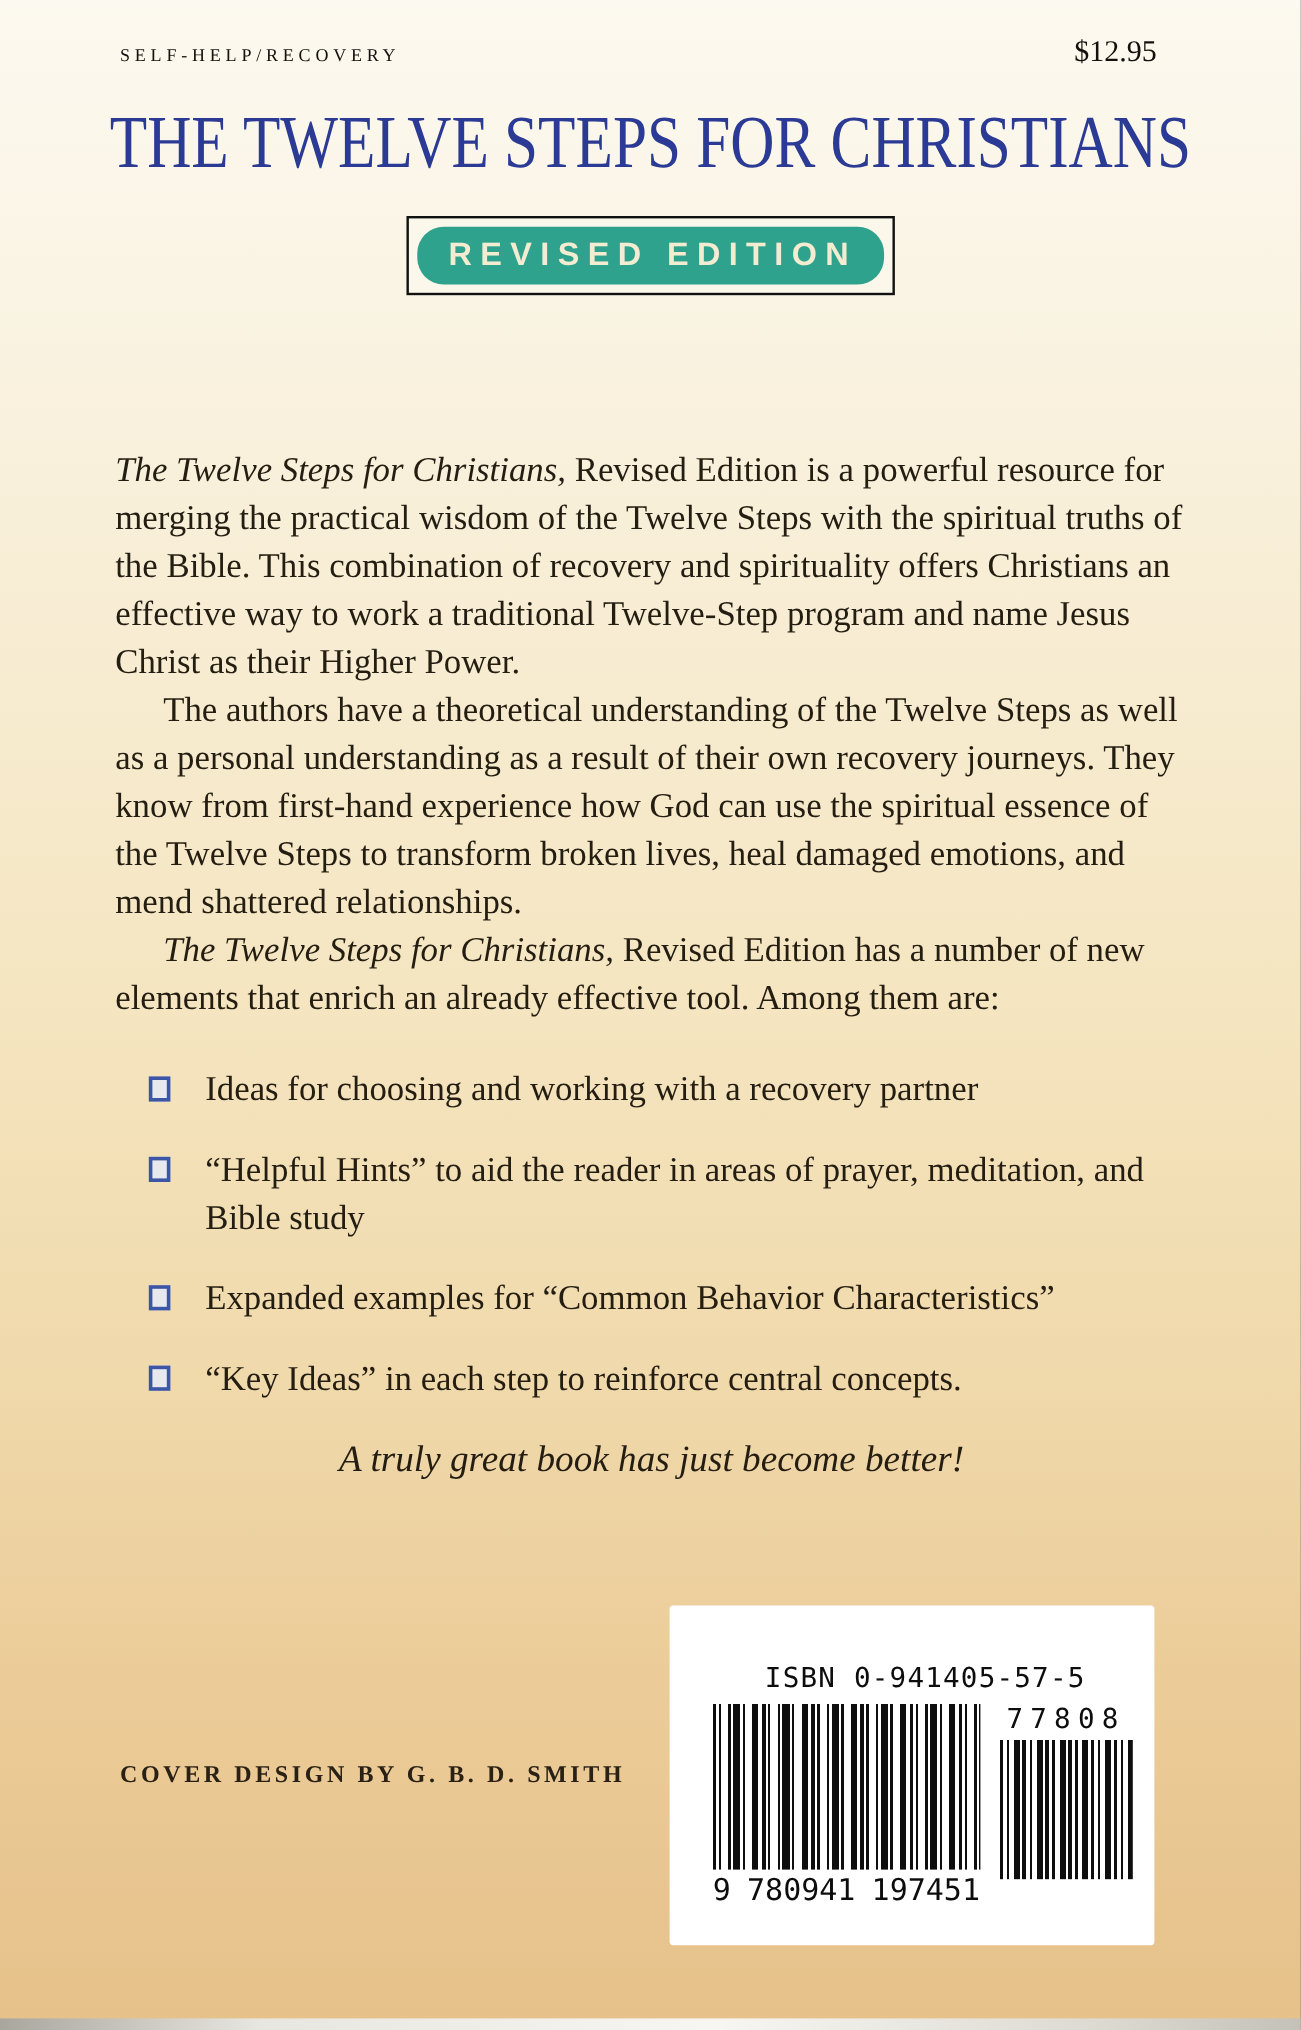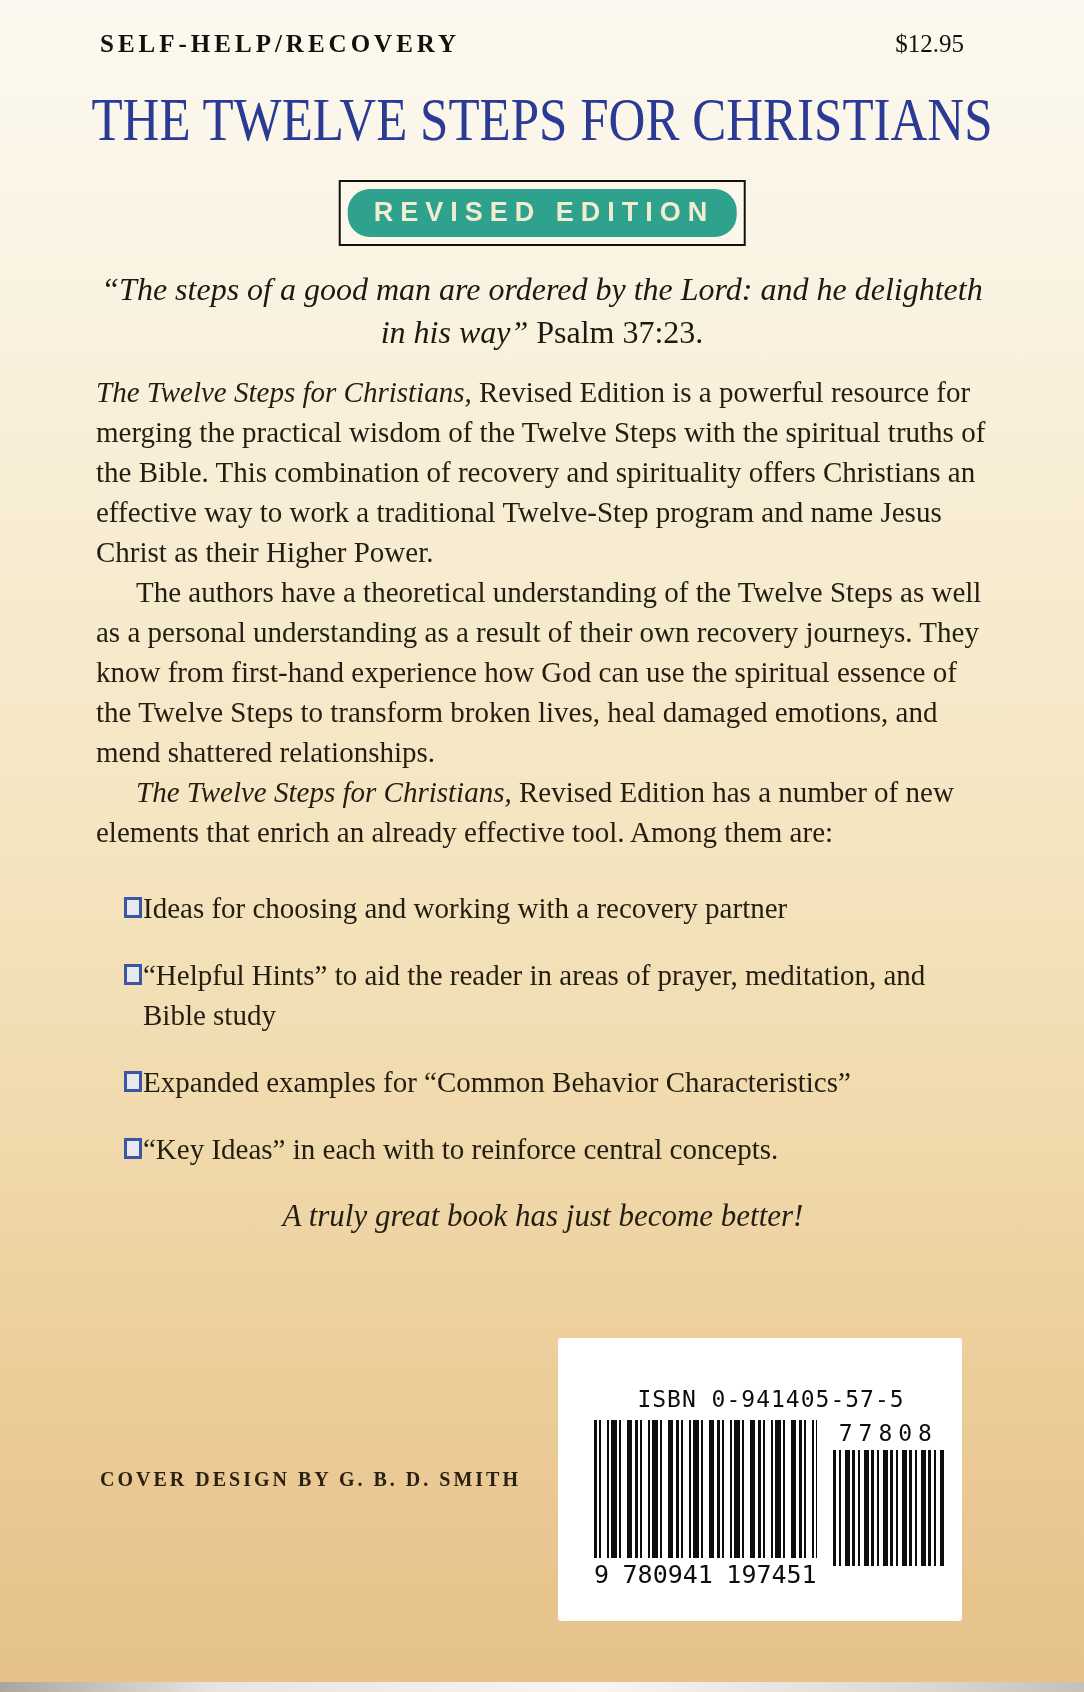--- a/index.html
+++ b/index.html
@@ -13,21 +13,21 @@
       #f5e6c2 48%, #f0d9ab 68%, #ebcb97 84%, #e6c18a 100%);
     font-family:"Liberation Serif", serif;
     color:#221b10;
   }
   
   .header-row{
     position:absolute;top:30px;left:100px;right:120px;
     display:flex;justify-content:space-between;align-items:baseline;
   }
   .category{
-    font-size:25px;font-weight:bold;letter-spacing:4px;color:#14110c;text-align:right;
+    font-size:15px;font-weight:normal;letter-spacing:4px;color:#14110c;text-align:right;
   }
   .price{font-size:25px;color:#14110c;}
   
   .title{
     position:absolute;top:84px;left:0;right:0;
     text-align:center;
     font-size:51px;
     color:#2b3a94;
     letter-spacing:0px;
     transform:scaleY(1.22);
@@ -68,21 +68,21 @@
     color:#241d11;
   }
   .body-copy p{margin:0;}
   .body-copy p.indent{text-indent:40px;}
   .body-copy em{font-style:italic;}
   
   .features{
     list-style:none;margin:36px 0 0 0;padding:0 0 0 28px;
   }
   .features li{
-    display:flex;align-items:flex-start;gap:1px;
+    display:flex;align-items:flex-start;gap:29px;
     margin-bottom:27px;
   }
   .sq{
     flex:0 0 auto;
     width:12px;height:15px;
     margin-top:9px;
     border:3px solid #3c55a5;
     background:#e8e9ef;
   }
   
@@ -157,24 +157,20 @@
     <span class="category">SELF-HELP/RECOVERY</span>
     <span class="price">$12.95</span>
   </div>
 
   <div class="title">THE TWELVE STEPS FOR CHRISTIANS</div>
 
   <div class="badge">
     <div class="badge-inner">REVISED EDITION</div>
   </div>
 
-  <div class="quote">
-    <em>“The steps of a good man are ordered by the Lord: and he delighteth in his way”</em>
-    <span class="ref">Psalm 37:23.</span>
-  </div>
 
   <div class="body-copy">
     <p><em>The Twelve Steps for Christians,</em><span> Revised Edition is a powerful resource for merging the practical wisdom of the Twelve Steps with the spiritual truths of the Bible. This combination of recovery and spirituality offers Christians an effective way to work a traditional Twelve-Step program and name Jesus Christ as their Higher Power.</span></p>
     <p class="indent"><span>The authors have a theoretical understanding of the Twelve Steps as well as a personal understanding as a result of their own recovery journeys. They know from first-hand experience how God can use the spiritual essence of the Twelve Steps to transform broken lives, heal damaged emotions, and mend shattered relationships.</span></p>
     <p class="indent"><em>The Twelve Steps for Christians,</em><span> Revised Edition has a number of new elements that enrich an already effective tool. Among them are:</span></p>
 
     <ul class="features">
       <li>
         <span class="sq"></span>
         <span>Ideas for choosing and working with a recovery partner</span>
@@ -182,21 +178,21 @@
       <li>
         <span class="sq"></span>
         <span>“Helpful Hints” to aid the reader in areas of prayer, meditation, and Bible study</span>
       </li>
       <li>
         <span class="sq"></span>
         <span>Expanded examples for “Common Behavior Characteristics”</span>
       </li>
       <li>
         <span class="sq"></span>
-        <span>“Key Ideas” in each with to reinforce central concepts.</span>
+        <span>“Key Ideas” in each step to reinforce central concepts.</span>
       </li>
     </ul>
 
     <div class="tagline">A truly great book has just become better!</div>
   </div>
 
   <div class="credit">COVER DESIGN BY G. B. D. SMITH</div>
 
   <div class="bc-box">
     <div class="isbn">ISBN 0-941405-57-5</div>

